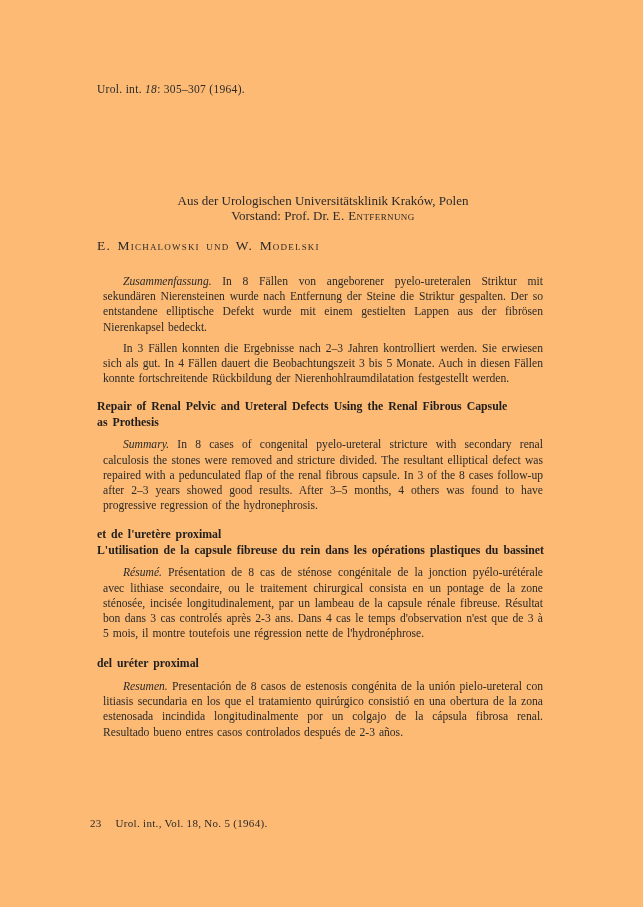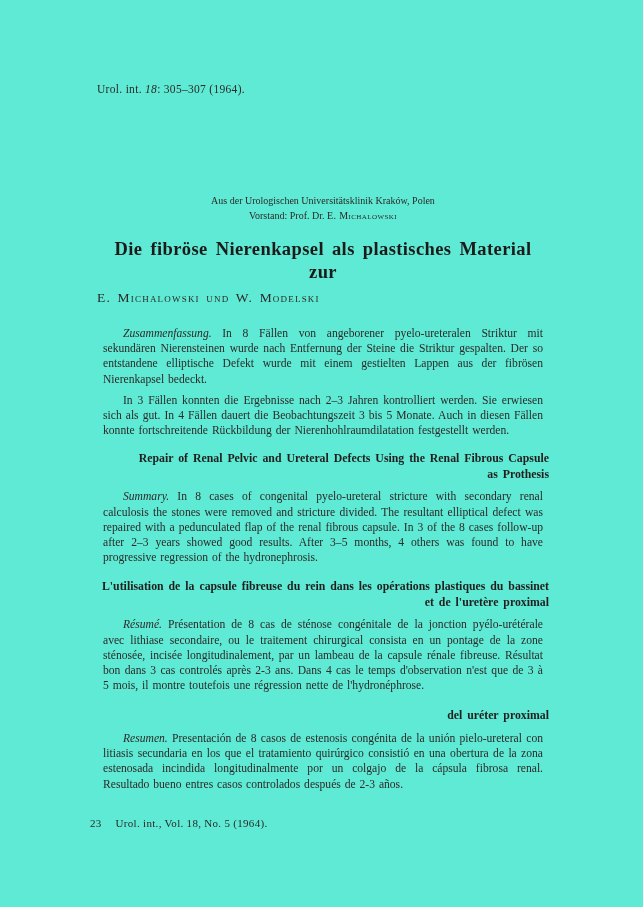--- a/index.html
+++ b/index.html
@@ -4,42 +4,42 @@
 <style>
   html, body {
     margin: 0;
     padding: 0;
     background: #ffffff;
   }
   .page {
     position: relative;
     width: 643px;
     height: 907px;
-    background: #5eead4;
+    background: #fdba74;
     color: #222120;
     font-family: "Liberation Serif", "DejaVu Serif", serif;
     overflow: hidden;
   }
   .column {
     position: absolute;
     left: 97px;
     top: 0;
     width: 452px;
   }
   .running-head {
     margin-top: 83px;
     font-size: 11.5px;
     letter-spacing: 0.3px;
     color: #2b2a28;
   }
   .running-head .vol-italic { font-style: italic; }
   .affiliation {
     margin-top: 98px;
     text-align: center;
-    font-size: 10px;
+    font-size: 13px;
     line-height: 15px;
     color: #2b2a28;
   }
   .affiliation .name-caps { font-variant: small-caps; letter-spacing: 0.4px; }
   .article-title {
     margin-top: 15px;
     text-align: center;
     font-weight: bold;
     font-size: 18.5px;
     line-height: 22.5px;
@@ -61,21 +61,21 @@
     line-height: 15.2px;
     text-align: justify;
     text-indent: 20px;
     margin: 6px;
     color: #2b2a28;
     word-spacing: 1px;
   }
   .para .lead { font-style: italic; }
   .abstract-de { margin-top: 20px; }
   .section-heading {
-    text-align: right;
+    text-align: left;
     font-weight: bold;
     font-size: 11.8px;
     line-height: 15.5px;
     word-spacing: 2px;
     color: #1f1e1d;
   }
   .h-en { margin-top: 13px; }
   .h-fr { margin-top: 14px; }
   .h-es { margin-top: 15px; }
   .sec-para { margin-top: 7px; }
@@ -95,48 +95,47 @@
 <div class="page">
   <div class="column">
 
     <div class="running-head">
       <span>Urol. int. </span><span class="vol-italic">18</span><span>: 305–307 (1964).</span>
     </div>
 
     <div class="affiliation">
       <div>Aus der Urologischen Universitätsklinik Kraków, Polen</div>
       <div>
-        <span>Vorstand: Prof. Dr. </span><span class="name-caps">E. Michalowski</span>
+        <span>Vorstand: Prof. Dr. </span><span class="name-caps">E. Entfernung</span>
       </div>
     </div>
 
     <div class="article-title">
-      <div>Die fibröse Nierenkapsel als plastisches Material zur</div>
     </div>
 
     <div class="authors">E. Michalowski und W. Modelski</div>
 
     <div class="abstract-de">
       <p class="para">
         <span class="lead">Zusammenfassung.</span><span> In 8 Fällen von angeborener pyelo-ureteralen Striktur mit sekundären Nierensteinen wurde nach Entfernung der Steine die Striktur gespalten. Der so entstandene elliptische Defekt wurde mit einem gestielten Lappen aus der fibrösen Nierenkapsel bedeckt.</span>
       </p>
       <p class="para">In 3 Fällen konnten die Ergebnisse nach 2–3 Jahren kontrolliert werden. Sie erwiesen sich als gut. In 4 Fällen dauert die Beobachtungszeit 3 bis 5 Monate. Auch in diesen Fällen konnte fortschreitende Rückbildung der Nierenhohlraumdilatation festgestellt werden.</p>
     </div>
 
     <div class="section-heading h-en">
       <div>Repair of Renal Pelvic and Ureteral Defects Using the Renal Fibrous Capsule</div>
       <div>as Prothesis</div>
     </div>
     <p class="para sec-para">
       <span class="lead">Summary.</span><span> In 8 cases of congenital pyelo-ureteral stricture with secondary renal calculosis the stones were removed and stricture divided. The resultant elliptical defect was repaired with a pedunculated flap of the renal fibrous capsule. In 3 of the 8 cases follow-up after 2–3 years showed good results. After 3–5 months, 4 others was found to have progressive regression of the hydronephrosis.</span>
     </p>
 
     <div class="section-heading h-fr">
+      <div>et de l'uretère proximal</div>
       <div>L'utilisation de la capsule fibreuse du rein dans les opérations plastiques du bassinet</div>
-      <div>et de l'uretère proximal</div>
     </div>
     <p class="para sec-para">
       <span class="lead">Résumé.</span><span> Présentation de 8 cas de sténose congénitale de la jonction pyélo-urétérale avec lithiase secondaire, ou le traitement chirurgical consista en un pontage de la zone sténosée, incisée longitudinalement, par un lambeau de la capsule rénale fibreuse. Résultat bon dans 3 cas controlés après 2-3 ans. Dans 4 cas le temps d'observation n'est que de 3 à 5 mois, il montre toutefois une régression nette de l'hydronéphrose.</span>
     </p>
 
     <div class="section-heading h-es">
       <div>del uréter proximal</div>
     </div>
     <p class="para sec-para">
       <span class="lead">Resumen.</span><span> Presentación de 8 casos de estenosis congénita de la unión pielo-ureteral con litiasis secundaria en los que el tratamiento quirúrgico consistió en una obertura de la zona estenosada incindida longitudinalmente por un colgajo de la cápsula fibrosa renal. Resultado bueno entres casos controlados después de 2-3 años.</span>

